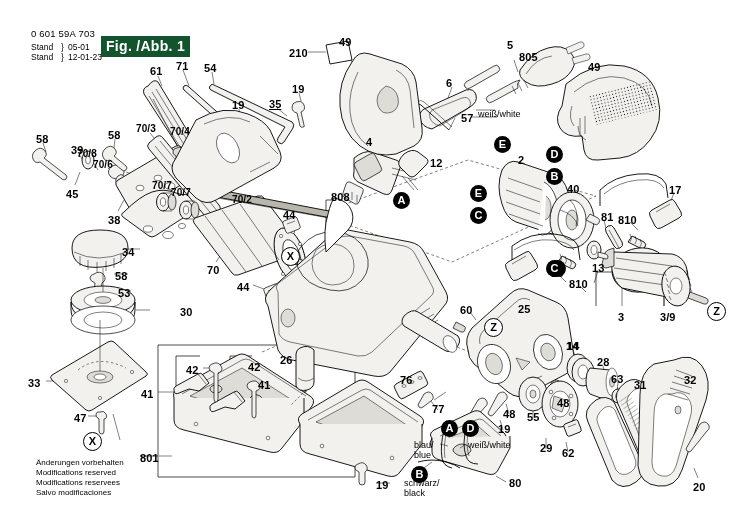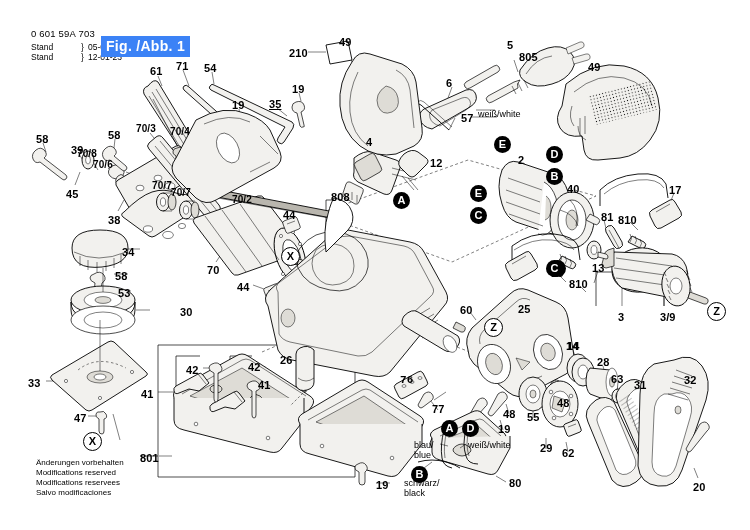--- a/index.html
+++ b/index.html
@@ -4,23 +4,23 @@
 <style>
   html,body{margin:0;padding:0;background:#ffffff;}
   body{width:750px;height:530px;position:relative;overflow:hidden;
        font-family:"Liberation Sans",sans-serif;color:#000;}
   #sheet{position:absolute;inset:0;width:750px;height:530px;padding-left:24px;}
 
   
   .hdr-code{position:absolute;left:31px;top:28px;font-size:9.5px;letter-spacing:.2px;}
   .hdr-rows{position:absolute;left:31px;top:43px;font-size:8.5px;line-height:9.5px;}
   .hdr-rows .r{white-space:nowrap;}
-  .hdr-rows .lbl{display:inline-block;width:50px;}
+  .hdr-rows .lbl{display:inline-block;width:30px;}
   .hdr-rows .brc{display:inline-block;width:7px;}
-  .figbox{position:absolute;left:101px;top:36px;background:#3b82f6;color:#fff;
+  .figbox{position:absolute;left:101px;top:36px;background:#14532d;color:#fff;
           font-weight:bold;font-size:14px;padding:2px 5px 3px 5px;letter-spacing:.3px;}
 
   
   .footer{position:absolute;left:36px;top:458px;font-size:8px;line-height:10px;white-space:nowrap;}
 
   
   .cal{position:absolute;font-size:11px;font-weight:bold;white-space:nowrap;
        letter-spacing:.1px;line-height:11px;}
   .cal.sm{font-size:10px;}
 
@@ -731,21 +731,21 @@
       <div class="cal" style="left: 141px; top: 389px;">41</div>
       <div class="cal" style="left: 258px; top: 380px;">41</div>
       <div class="cal" style="left: 280px; top: 355px;">26</div>
       <div class="cal" style="left: 140px; top: 453px;">801</div>
       <div class="cal" style="left: 376px; top: 480px;">19</div>
       <div class="cal" style="left: 460px; top: 305px;">60</div>
       <div class="cal" style="left: 518px; top: 304px;">25</div>
       <div class="cal" style="left: 566px; top: 341px;">14</div>
       <div class="cal" style="left: 557px; top: 398px;">48</div>
       <div class="cal" style="left: 503px; top: 409px;">48</div>
-      <div class="cal" style="left: 400px; top: 375px; font-family: Liberation Mono, monospace;">76</div>
+      <div class="cal" style="left: 400px; top: 375px;">76</div>
       <div class="cal" style="left: 432px; top: 404px;">77</div>
       <div class="cal" style="left: 498px; top: 424px;">19</div>
       <div class="cal" style="left: 527px; top: 412px;">55</div>
       <div class="cal" style="left: 540px; top: 443px;">29</div>
       <div class="cal" style="left: 562px; top: 448px;">62</div>
       <div class="cal" style="left: 509px; top: 478px;">80</div>
       <div class="cal" style="left: 597px; top: 357px;">28</div>
       <div class="cal" style="left: 611px; top: 374px;">63</div>
       <div class="cal" style="left: 634px; top: 380px;">31</div>
       <div class="cal" style="left: 684px; top: 375px;">32</div>

